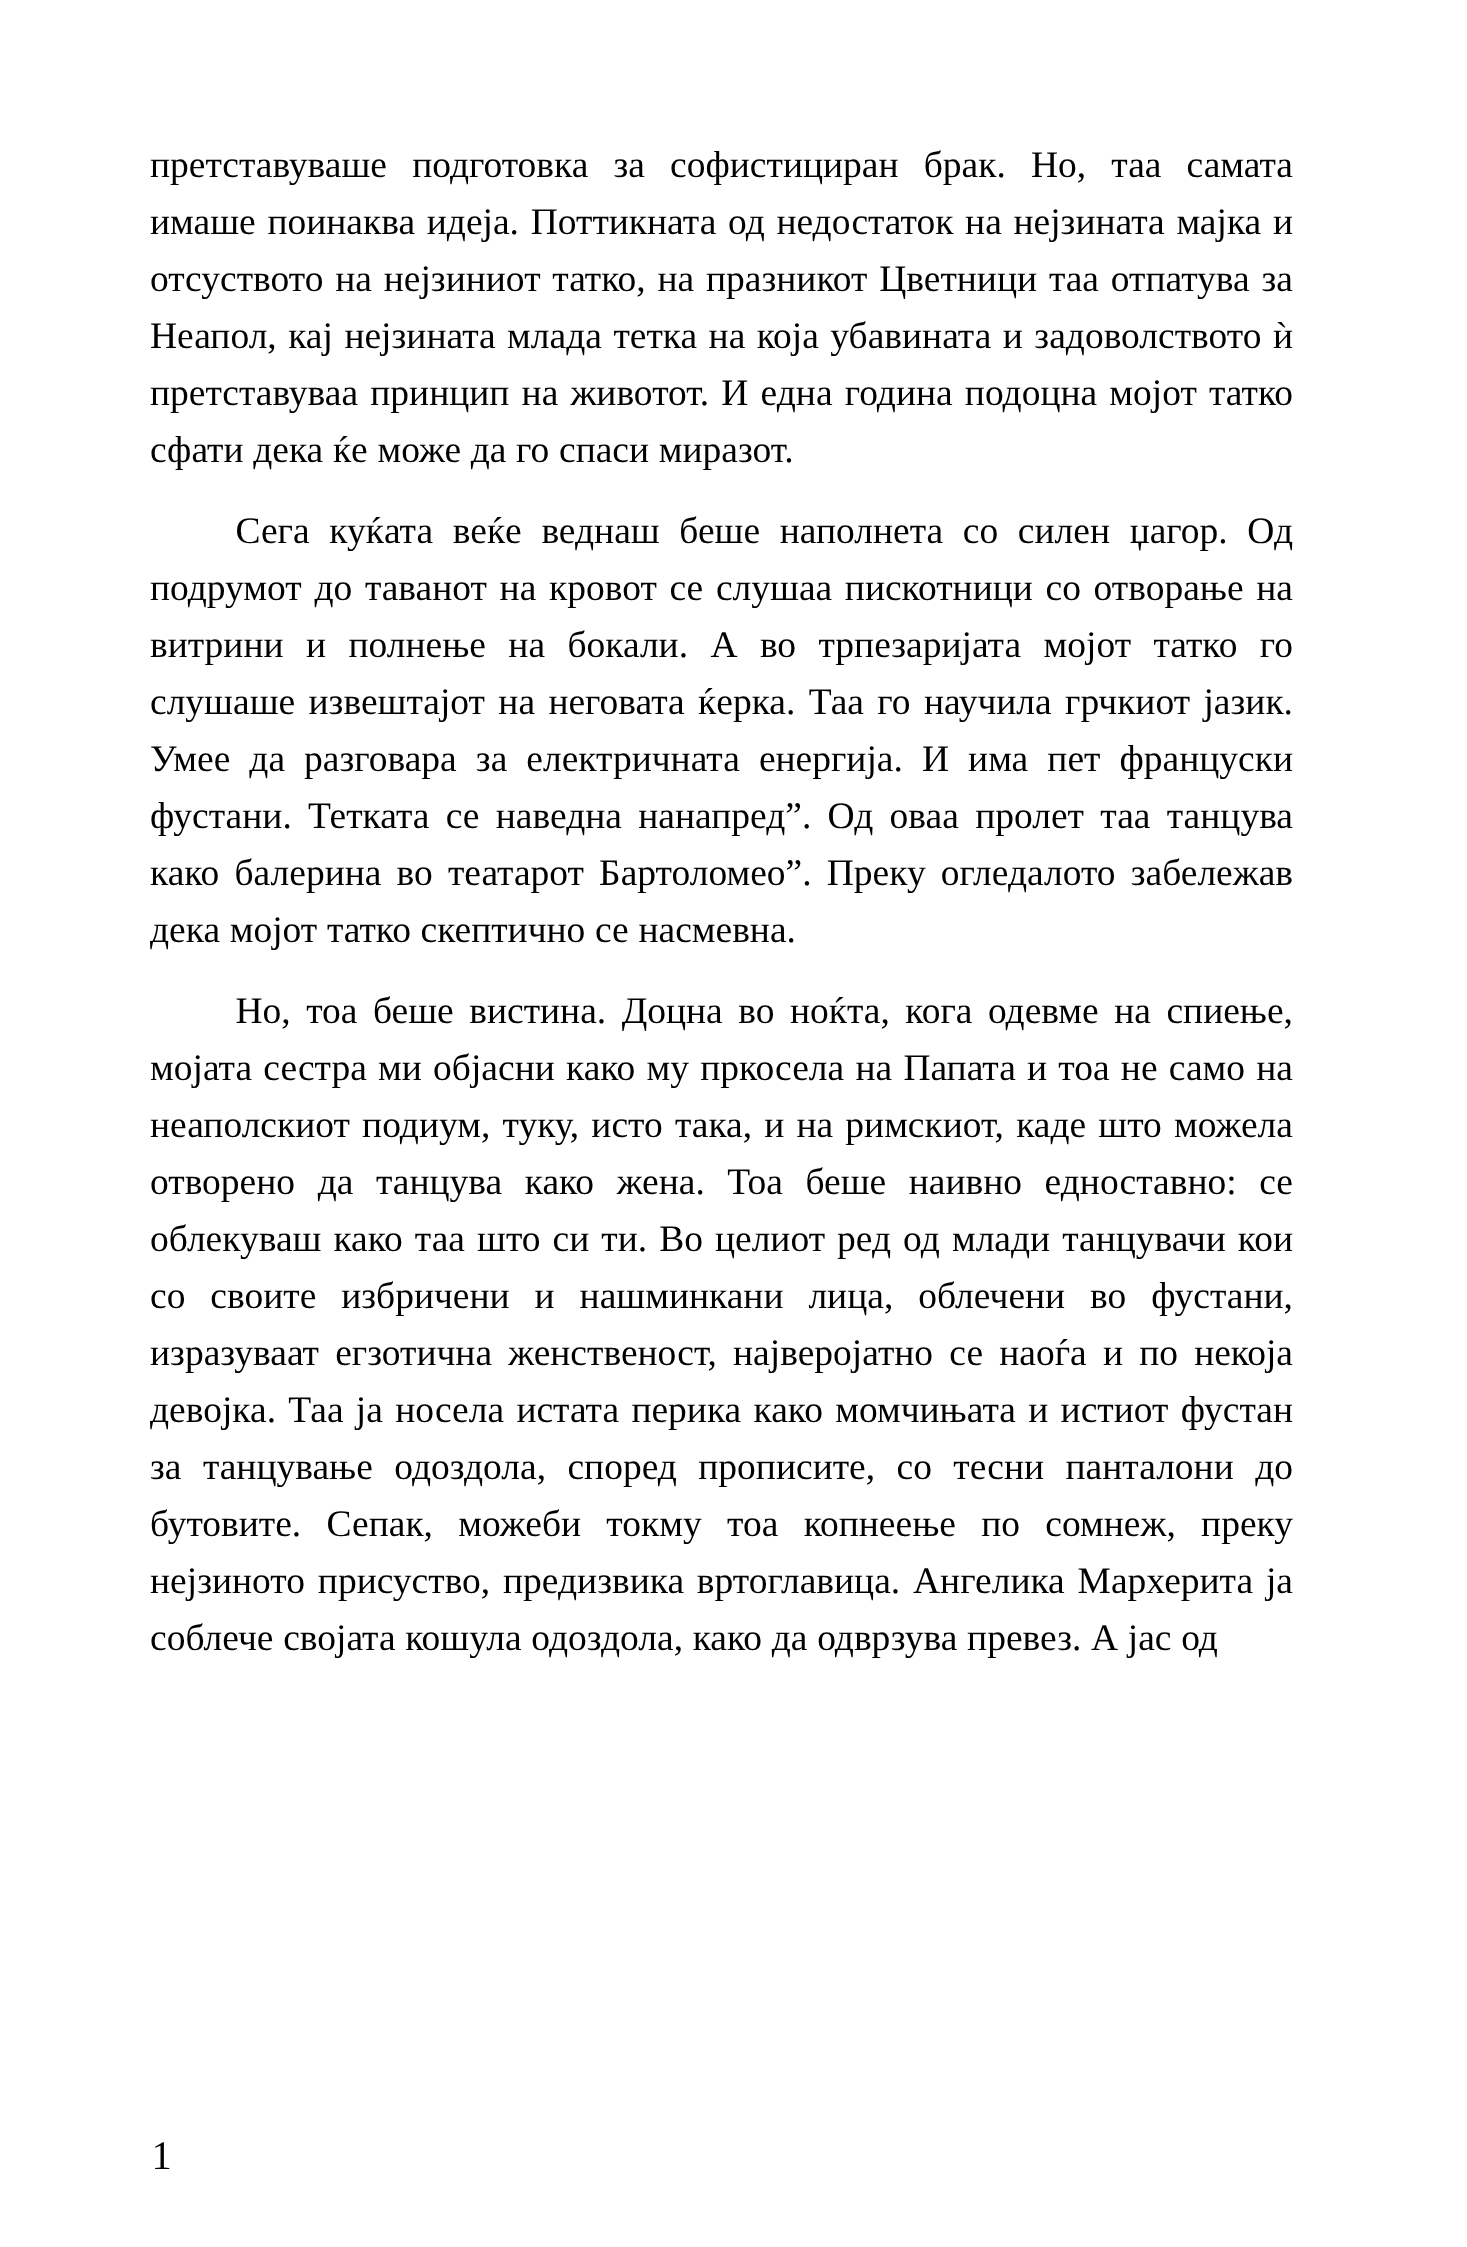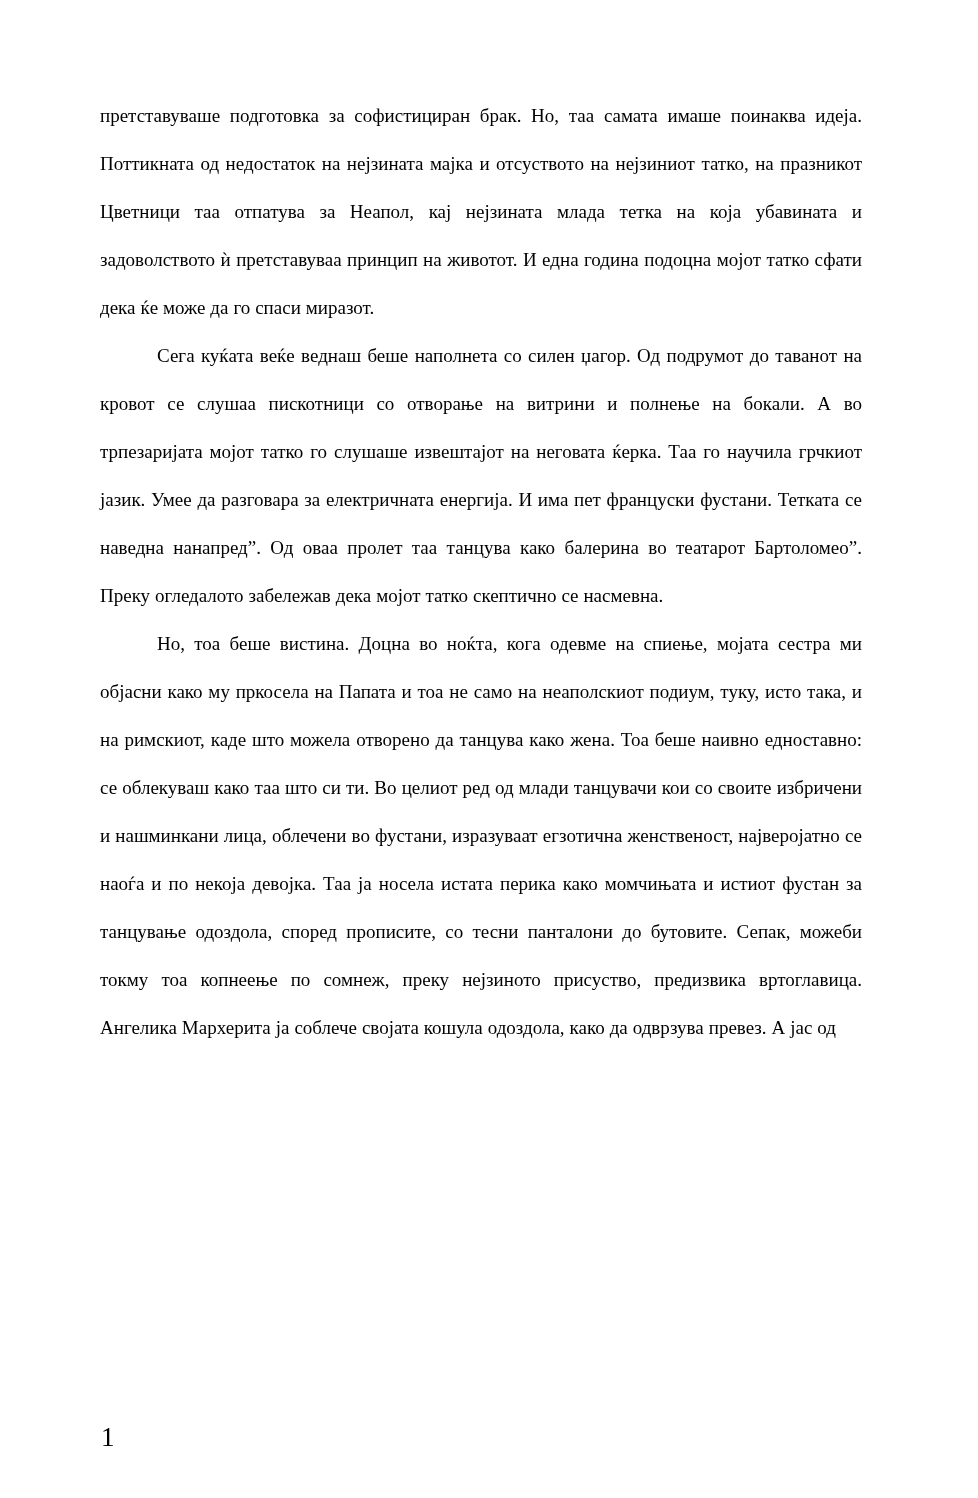--- a/index.html
+++ b/index.html
@@ -21,34 +21,34 @@
     box-sizing: border-box;
   }
   .text-block {
     position: absolute;
     left: 100px;
     top: 92px;
     width: 762px;
   }
   p.para {
     margin: 0;
-    font-size: 19px;
-    line-height: 48px;
+    font-size: 25px;
+    line-height: 38px;
     text-align: justify;
     text-justify: inter-word;
     hyphens: none;
     word-spacing: 0.2px;
     letter-spacing: 0px;
     -webkit-font-smoothing: antialiased;
   }
   p.para.indent {
     text-indent: 57px;
   }
   p.para + p.para {
-    margin-top: 0px;
+    margin-top: 16px;
   }
   
   .page-number {
     position: absolute;
     left: 101px;
     top: 1420px;
     font-size: 27px;
     line-height: 34px;
     color: #000000;
   }

